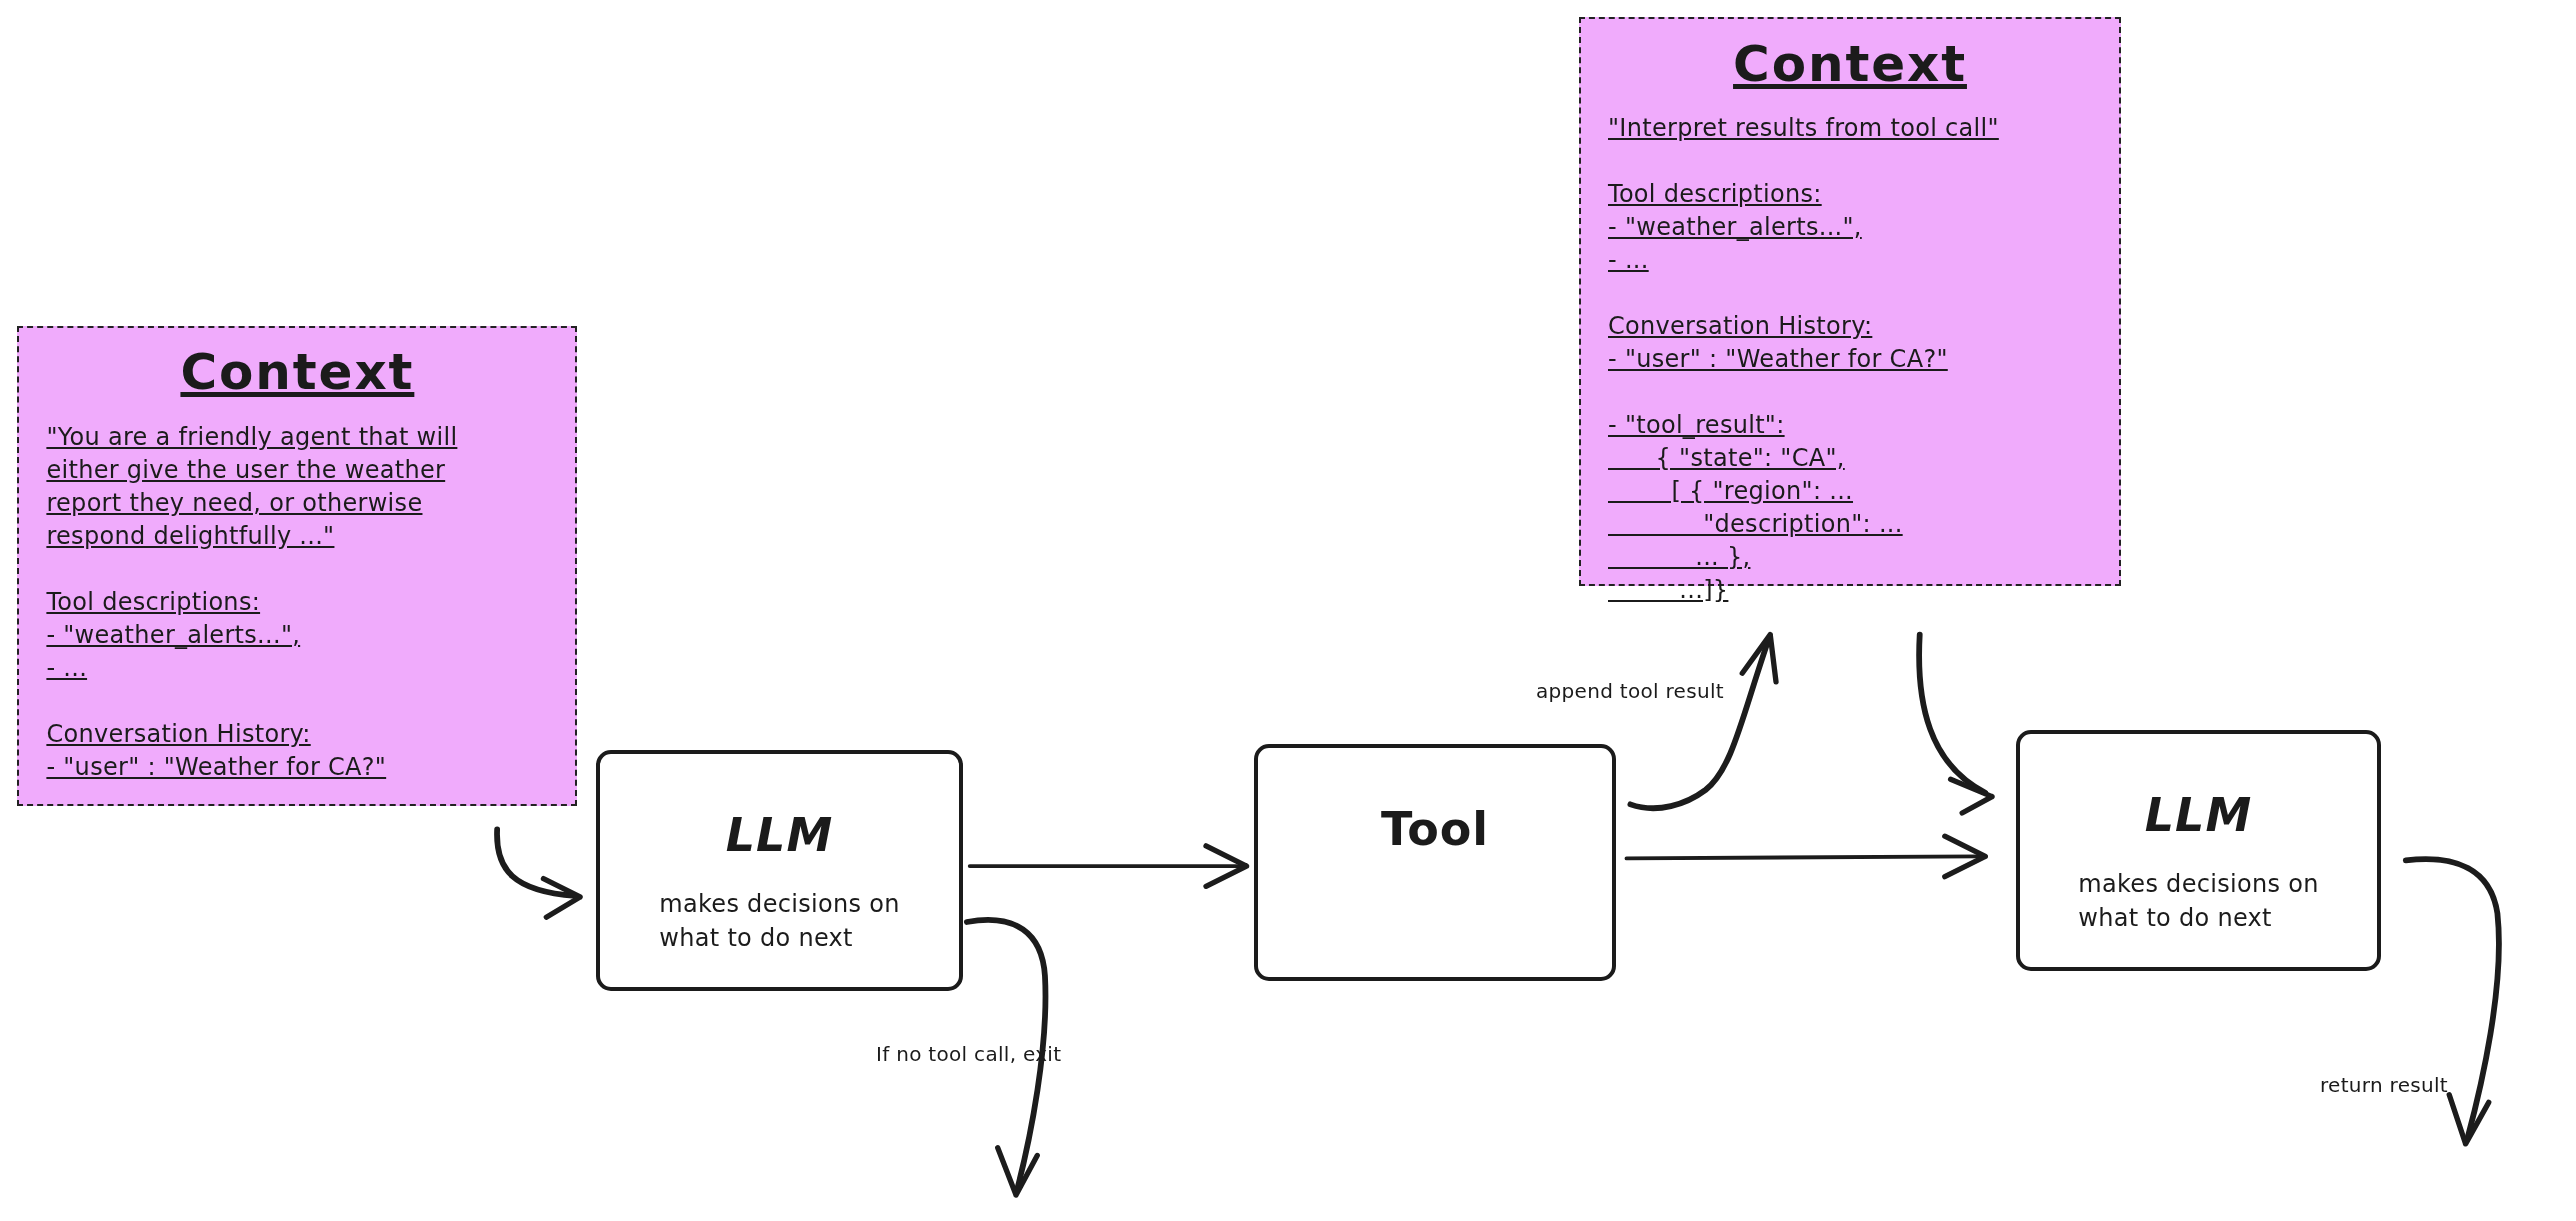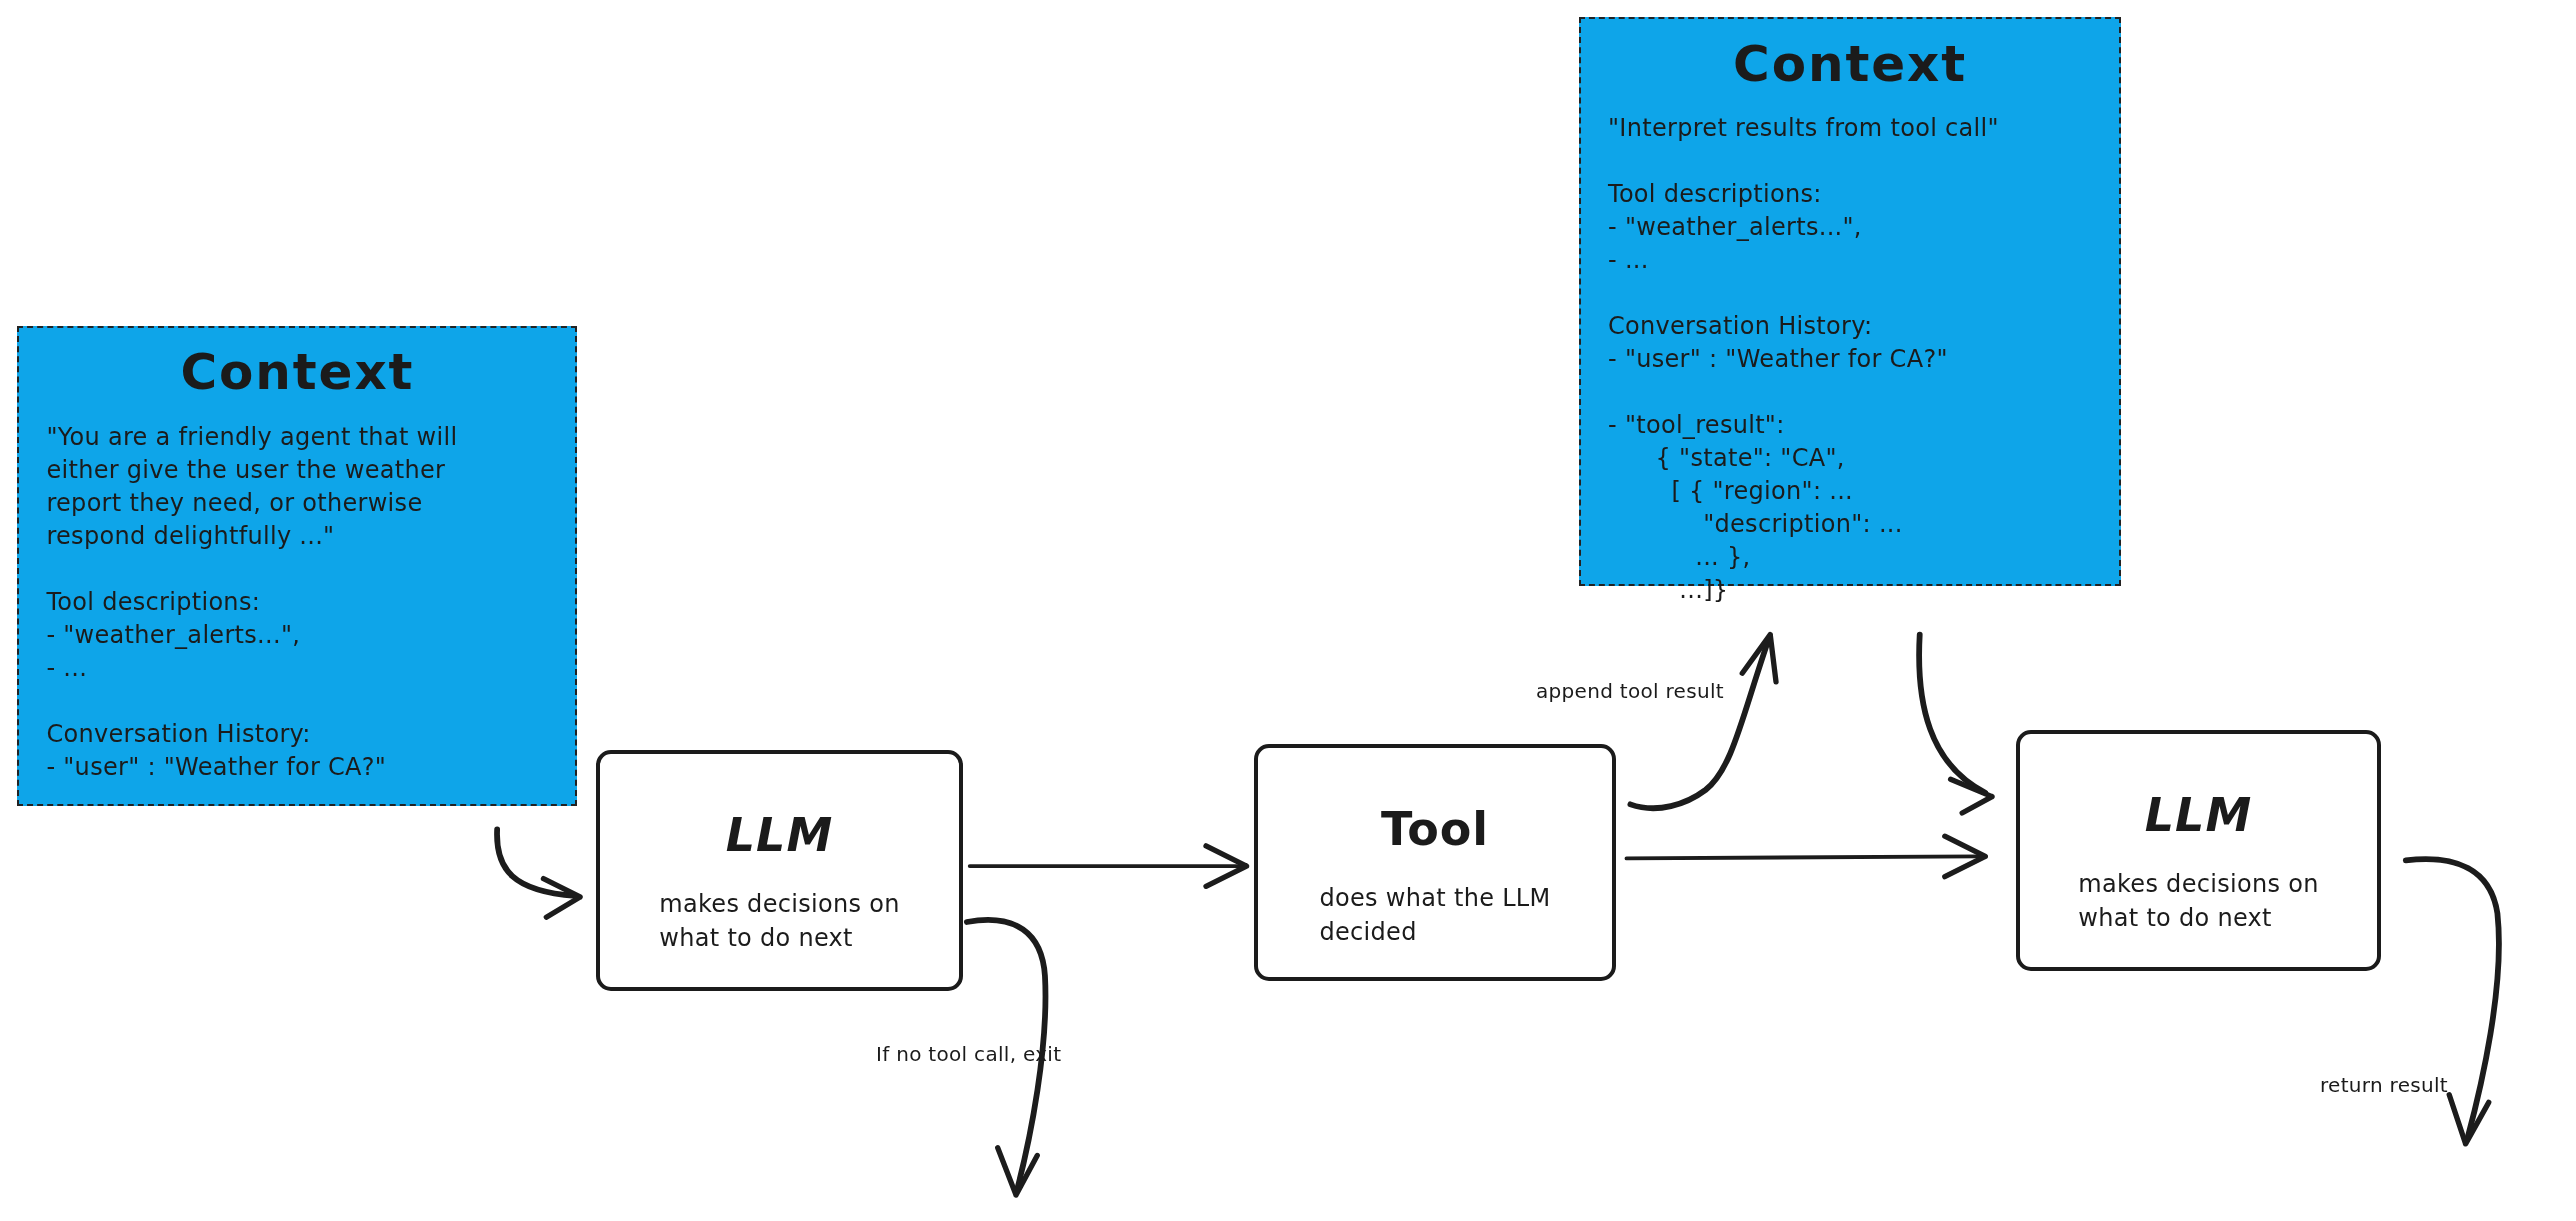--- a/index.html
+++ b/index.html
@@ -30,22 +30,23 @@
     stroke-linejoin: round;
   }
   .edge path.line-thin  { stroke-width: 4; }
   .edge path.line-thick { stroke-width: 6; }
   .edge path.head       { stroke-width: 5.5; }
 
   .ctx {
     position: absolute;
     box-sizing: border-box;
     border: 2.9px dashed #222222;
-    background: #0ea5e9;
+    background: #f0abfc;
     padding: 11.6px 27px 9.6px 27px;
+    text-decoration: underline;
   }
   .ctx-title {
     text-align: center;
     font-size: 50px;
     font-weight: bold;
     letter-spacing: 1.9px;
     margin: 3.9px 0 19.3px 0;
   }
   .ctx-body {
     font-size: 24px;
@@ -165,22 +166,20 @@
   </div>
 
   <div class="node" id="node-llm-1">
     <div class="node-title italic">LLM</div>
     <div class="node-sub">makes decisions on
 what to do next</div>
   </div>
 
   <div class="node" id="node-tool">
     <div class="node-title">Tool</div>
-    <div class="node-sub">does what the LLM
-decided</div>
   </div>
 
   <div class="node" id="node-llm-2">
     <div class="node-title italic">LLM</div>
     <div class="node-sub">makes decisions on
 what to do next</div>
   </div>
 
   <div class="edge-label" id="lbl-append">append tool result</div>
   <div class="edge-label" id="lbl-exit">If no tool call, exit</div>

